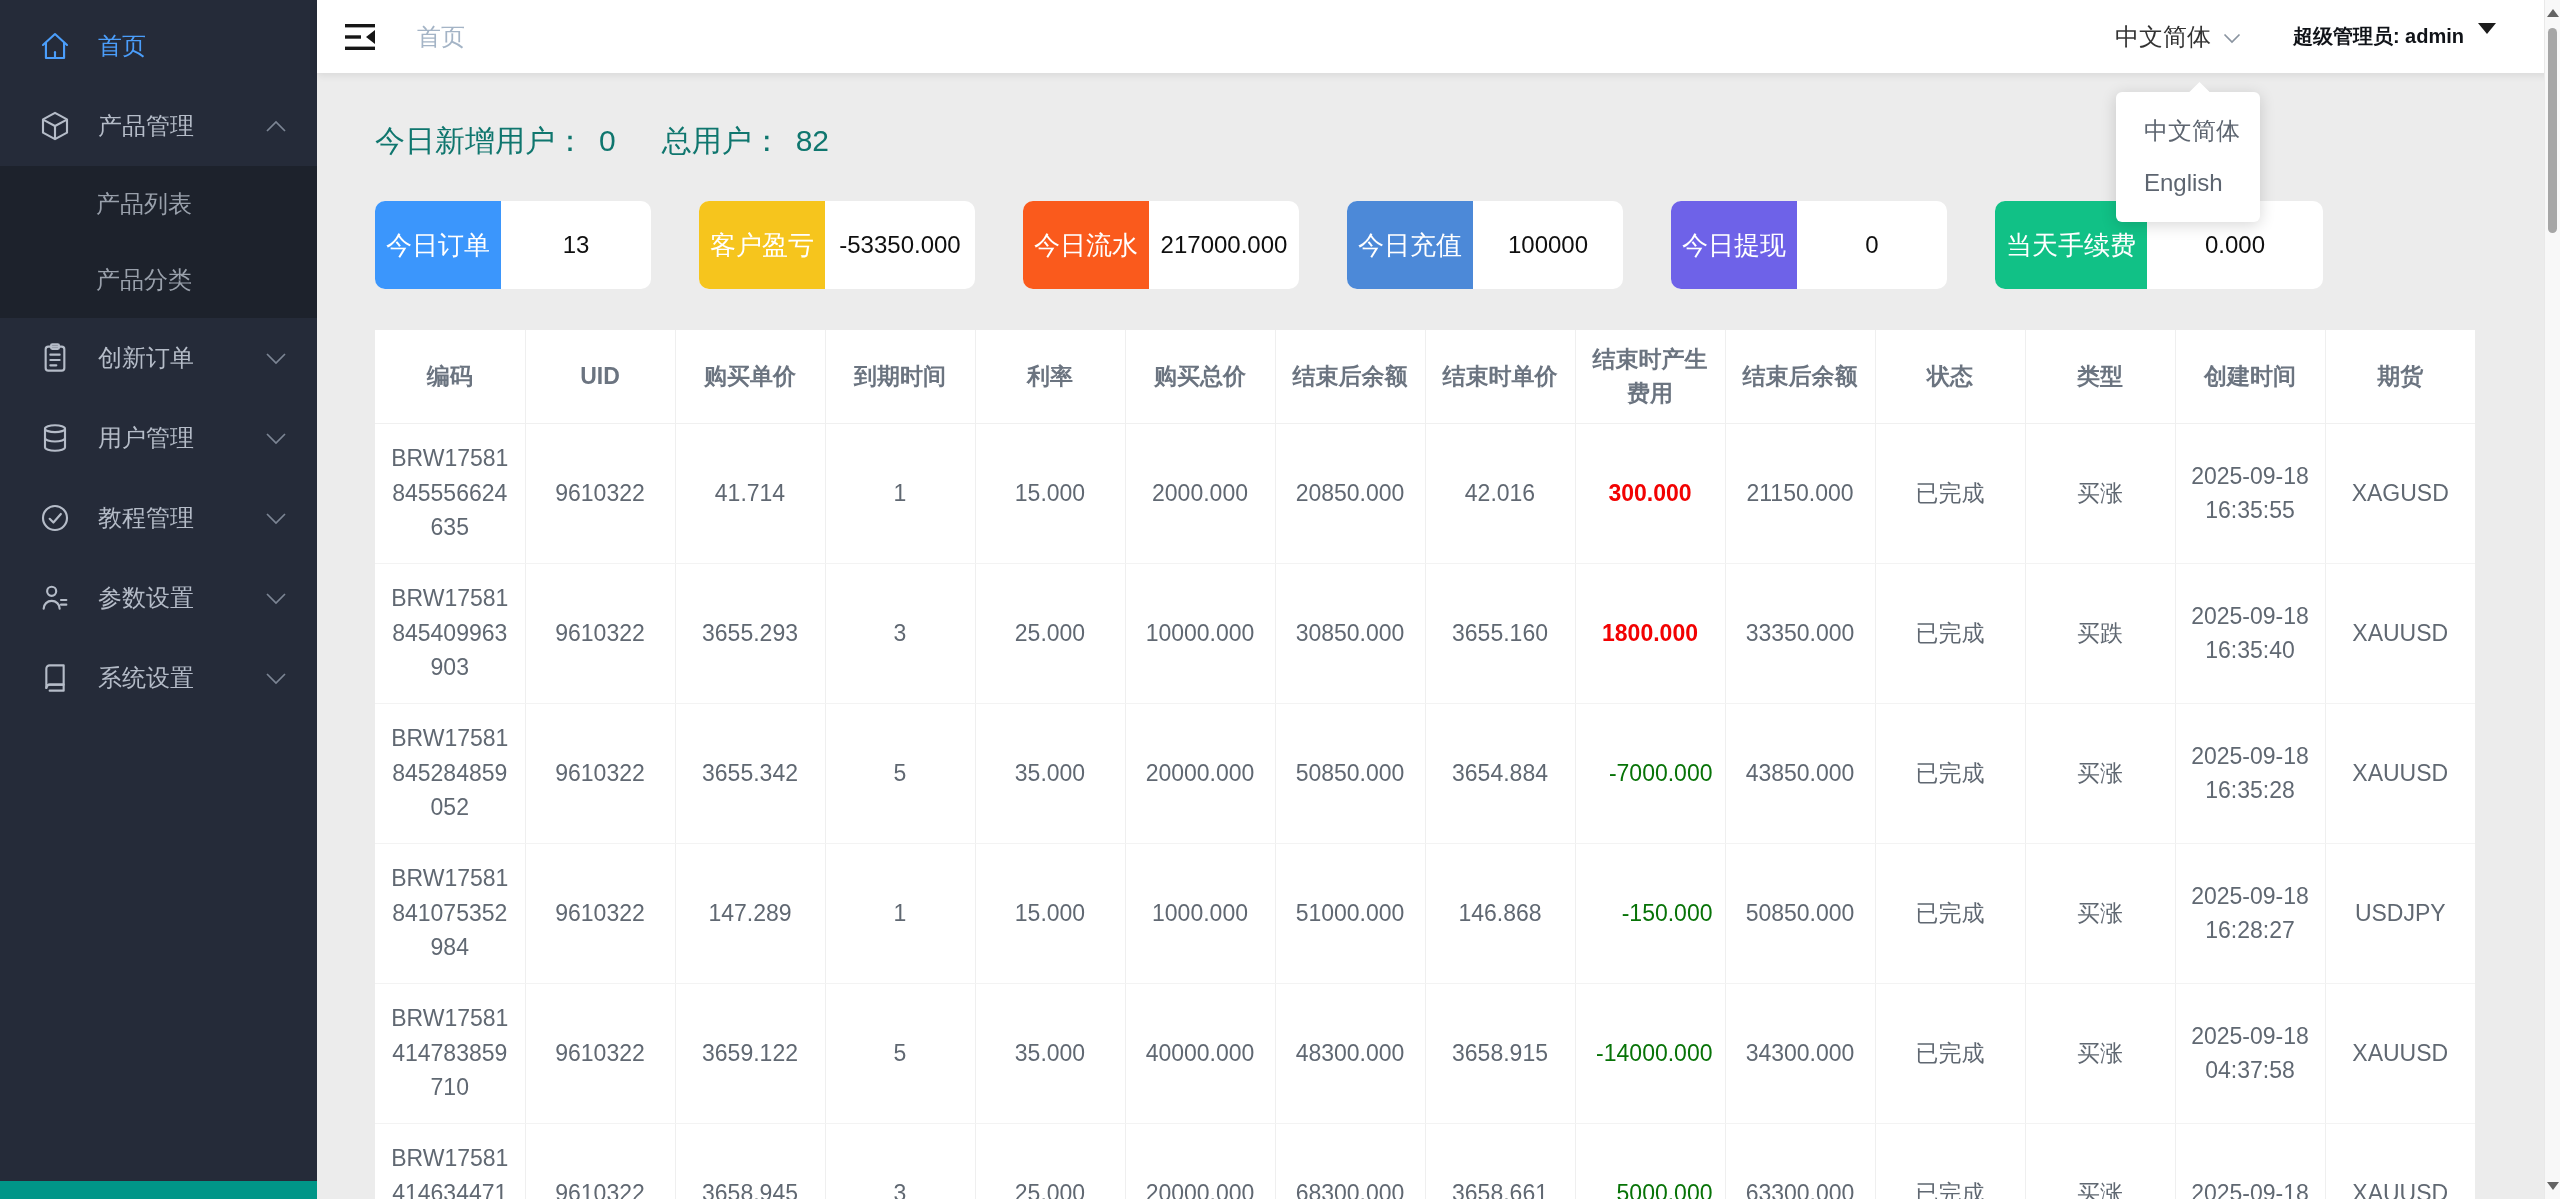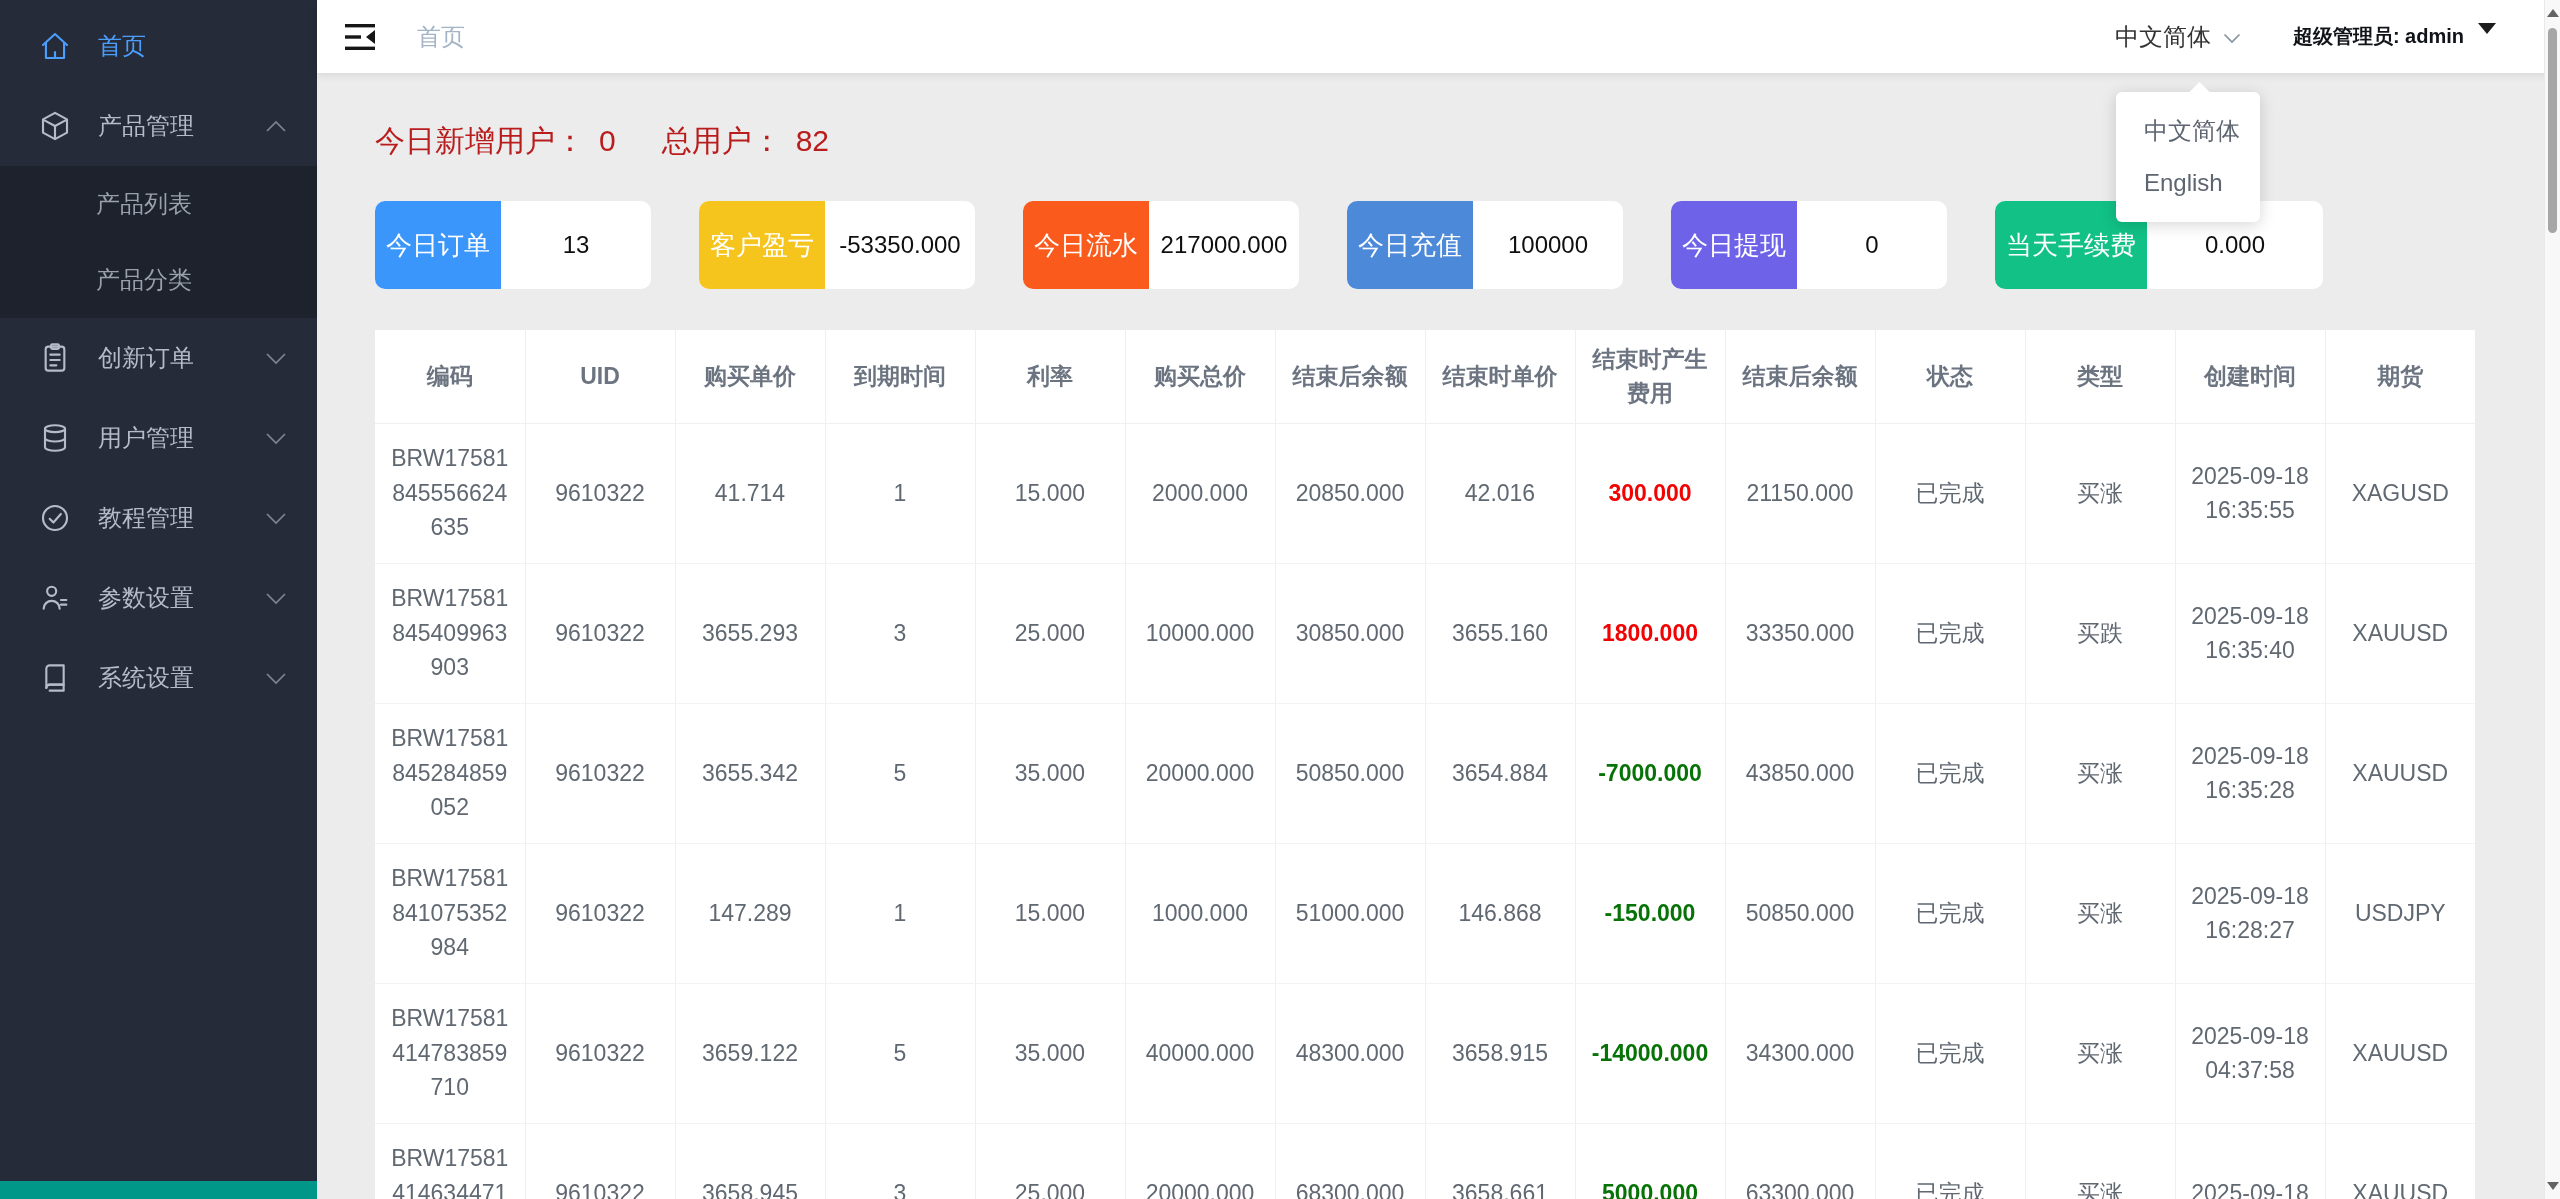--- a/index.html
+++ b/index.html
@@ -33,21 +33,21 @@
   .breadcrumb { margin-left:38px; font-size:24px; color:#a4b4c6; cursor:pointer; }
   .topbar-right { margin-left:auto; display:flex; align-items:center; margin-right:64px; }
   .lang { font-size:24px; color:#333; display:flex; align-items:center; gap:12px; cursor:pointer; }
   .lang svg { margin-top:4px; }
   .admin { margin-left:52px; font-size:20px; font-weight:bold; color:#101318; display:flex; align-items:flex-start; gap:14px; cursor:pointer; }
   .caret-down { width:0; height:0; border-left:9px solid transparent; border-right:9px solid transparent; border-top:11px solid #1c1c1c; }
 
   
   .content { position:absolute; left:317px; top:73px; right:0; bottom:0; background:#ececec;
              padding:48px 0 0 58px; overflow:hidden; }
-  .stats { display:flex; align-items:baseline; font-size:30px; color:#b91c1c; font-weight:500;
+  .stats { display:flex; align-items:baseline; font-size:30px; color:#0f766e; font-weight:500;
            height:36px; margin-bottom:44px; }
   .stat-group { display:flex; align-items:baseline; }
   .stat-group + .stat-group { margin-left:46px; }
   .stat-group .v { margin-left:14px; font-weight:500; }
 
   .cards { display:flex; gap:48px; margin-bottom:41px; }
   .card { height:88px; width:276px; background:#fff; border-radius:10px; overflow:hidden; display:flex; }
   .card:last-child { width:328px; }
   .card-label { color:#fff; font-size:26px; display:flex; align-items:center; justify-content:center;
                 padding:0 11px; flex:none; }
@@ -55,21 +55,21 @@
 
   .table-wrap { background:#fff; width:2100px; min-height:940px; }
   table { width:2100px; table-layout:fixed; border-collapse:collapse; }
   th { height:93px; font-size:23px; color:#6b7480; font-weight:bold; text-align:center; vertical-align:middle;
        padding:0 12px; border-right:1px solid #efefef; border-bottom:1px solid #f0f0f0; line-height:1.5; }
   td { height:140px; font-size:23px; color:#606872; text-align:center; vertical-align:middle;
        padding:0 12px; border-right:1px solid #efefef; border-bottom:1px solid #f3f3f3;
        word-break:break-all; line-height:1.5; }
   th:last-child, td:last-child { border-right:none; }
   .fee-red { color:#f20202; font-weight:bold; }
-  .fee-green { color:#077307; font-weight:bold; }
+  .fee-green { color:#077307; font-weight:normal;text-align:right; }
 
   
   .popup { position:absolute; left:2116px; top:92px; width:144px; background:#fff; border-radius:6px;
            box-shadow:0 3px 16px rgba(0,0,0,.16); z-index:30; padding:13px 0; }
   .popup::before { content:""; position:absolute; top:-7px; left:76px; width:15px; height:15px;
                    background:#fff; transform:rotate(45deg); }
   .popup-item { height:52px; line-height:52px; padding-left:28px; font-size:24px; color:#5d6570; cursor:pointer; }
 
   
   .scrollbar { position:absolute; right:0; top:0; bottom:0; width:16px; background:#f8f8f8;

